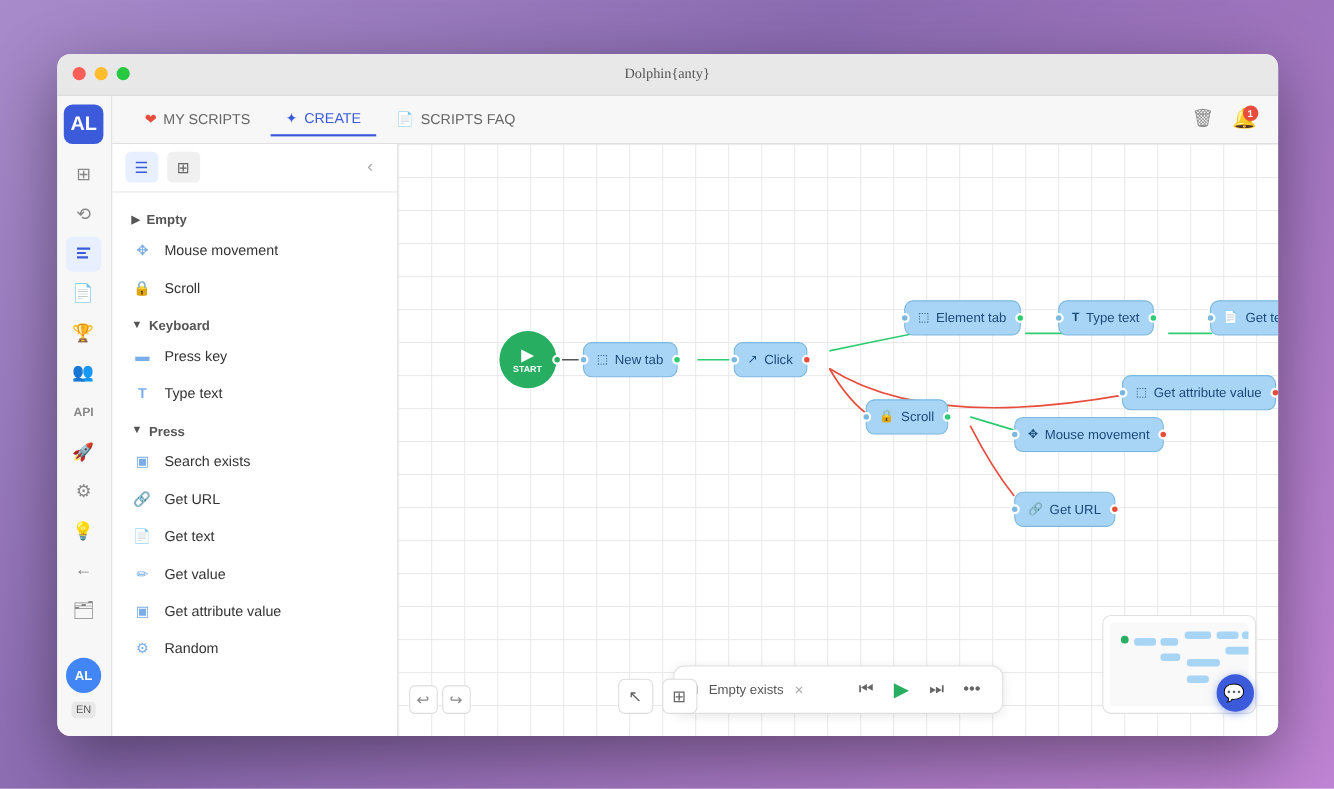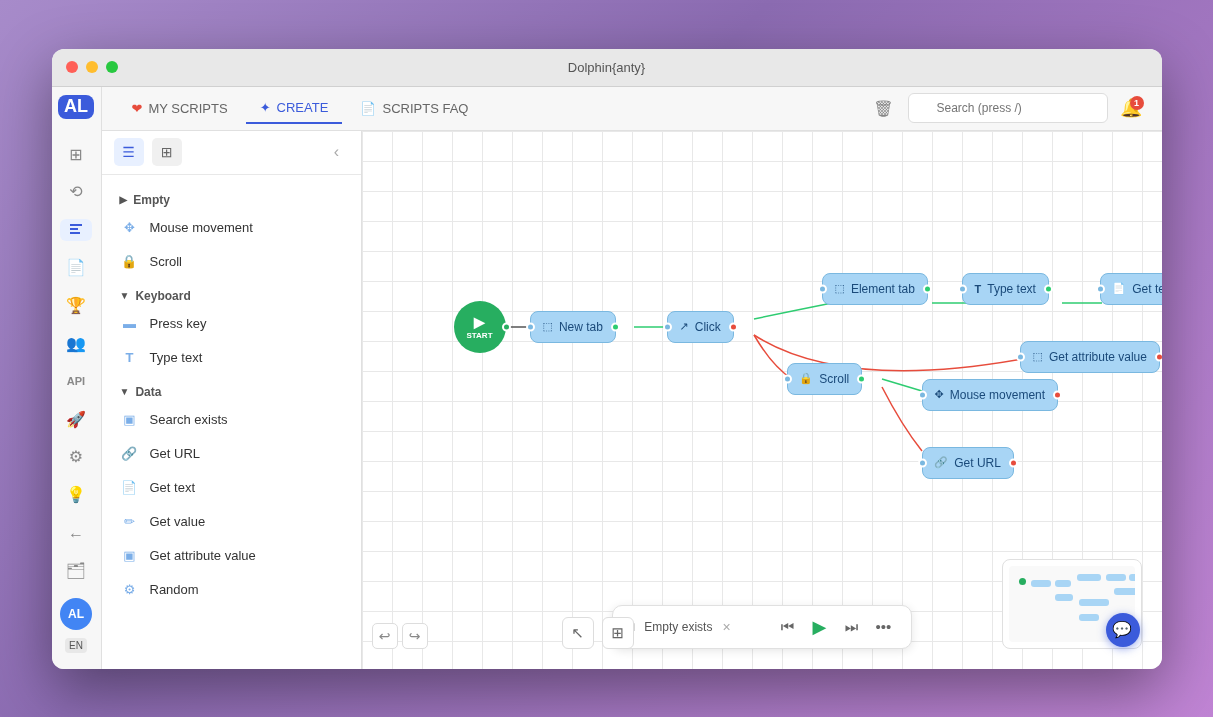--- a/index.html
+++ b/index.html
@@ -30,20 +30,21 @@
       display: flex;
       align-items: center;
       justify-content: center;
       position: relative;
       border-radius: 12px 12px 0 0;
     }
     .titlebar-title {
       font-size: 13px;
       color: #555;
       font-weight: 500;
+      font-family: Liberation Serif, serif;
     }
     .traffic-lights {
       position: absolute;
       left: 14px;
       display: flex;
       gap: 8px;
       align-items: center;
     }
     .traffic-light {
       width: 12px;
@@ -61,21 +62,21 @@
     }
     
     .sidebar-icons {
       width: 50px;
       background: #f7f7f7;
       border-right: 1px solid #e0e0e0;
       display: flex;
       flex-direction: column;
       align-items: center;
       padding: 8px 0;
-      gap: 16px;
+      gap: 4px;
     }
     .sidebar-logo {
       width: 36px;
       height: 36px;
       background: #3b5bdb;
       border-radius: 8px;
       display: flex;
       align-items: center;
       justify-content: center;
       color: white;
@@ -594,24 +595,20 @@
           <span style="color:#3b5bdb;">✦</span>
           <span>CREATE</span>
         </div>
         <div class="nav-tab">
           <span>📄</span>
           <span>SCRIPTS FAQ</span>
         </div>
         <div class="nav-spacer"></div>
         <div class="nav-actions">
           <div class="trash-icon">🗑</div>
-          <div class="search-wrapper">
-            <span class="search-icon-nav">🔍</span>
-            <input class="search-box" type="text" placeholder="Search (press /)" style="">
-          </div>
           <div class="notif-bell">
             🔔
             <div class="notif-badge">1</div>
           </div>
         </div>
       </div>
 
       <div class="work-area">
 
         <div class="script-panel">
@@ -643,21 +640,21 @@
               <div class="panel-item-icon">▬</div>
               <span>Press key</span>
             </div>
             <div class="panel-item">
               <div class="panel-item-icon" style="font-weight:700;">T</div>
               <span>Type text</span>
             </div>
 
             <div class="section-header">
               <span class="arrow">▼</span>
-              <span>Data</span>
+              <span>Press</span>
             </div>
             <div class="panel-item">
               <div class="panel-item-icon">▣</div>
               <span>Search exists</span>
             </div>
             <div class="panel-item">
               <div class="panel-item-icon">🔗</div>
               <span>Get URL</span>
             </div>
             <div class="panel-item">

